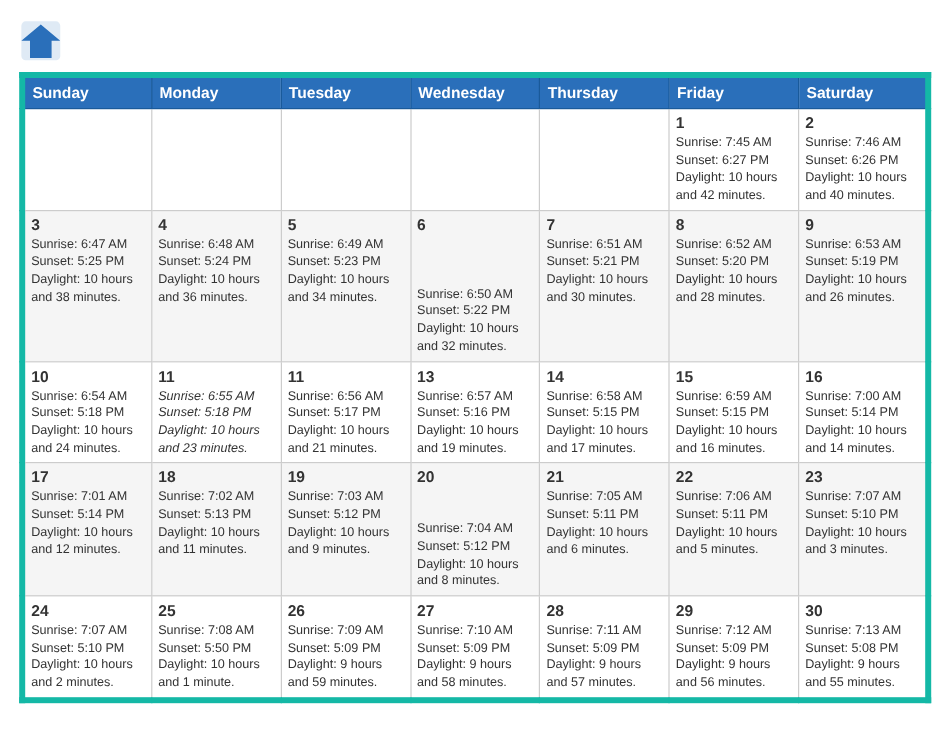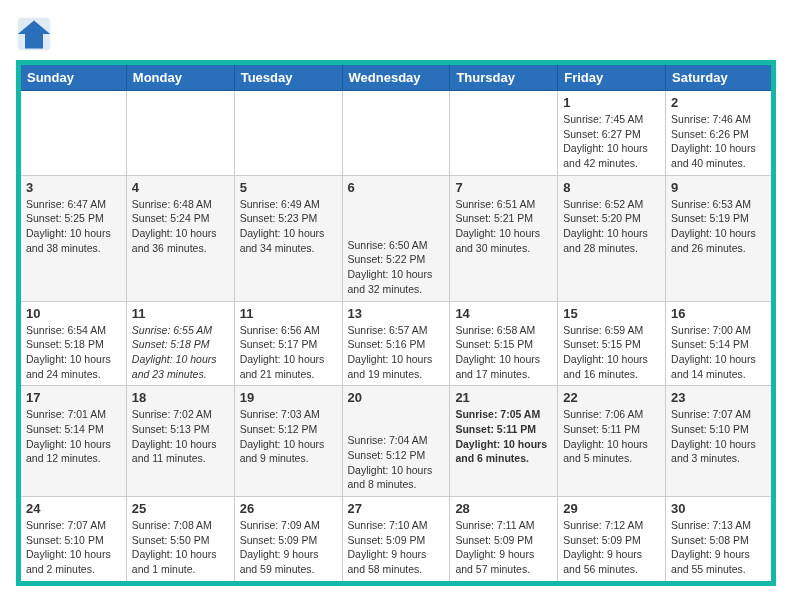--- a/index.html
+++ b/index.html
@@ -281,21 +281,21 @@
         </td>
         <td>
           <span class="day-num">20</span>
           <div class="day-info" style="white-space: pre-line; margin-top: 28px;">Sunrise: 7:04 AM
 Sunset: 5:12 PM
 Daylight: 10 hours
 and 8 minutes.</div>
         </td>
         <td>
           <span class="day-num">21</span>
-          <div class="day-info" style="white-space: pre-line; font-weight: bold;">Sunrise: 7:05 AM
+          <div class="day-info" style="white-space: pre-line;">Sunrise: 7:05 AM
 Sunset: 5:11 PM
 Daylight: 10 hours
 and 6 minutes.</div>
         </td>
         <td>
           <span class="day-num">22</span>
           <div class="day-info" style="white-space: pre-line;">Sunrise: 7:06 AM
 Sunset: 5:11 PM
 Daylight: 10 hours
 and 5 minutes.</div>

